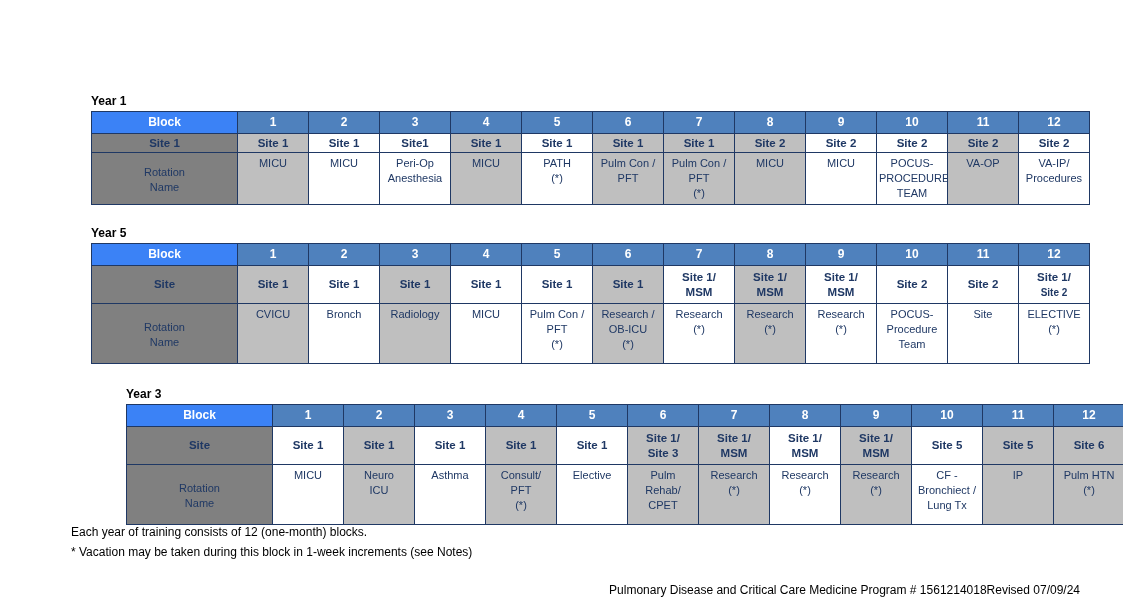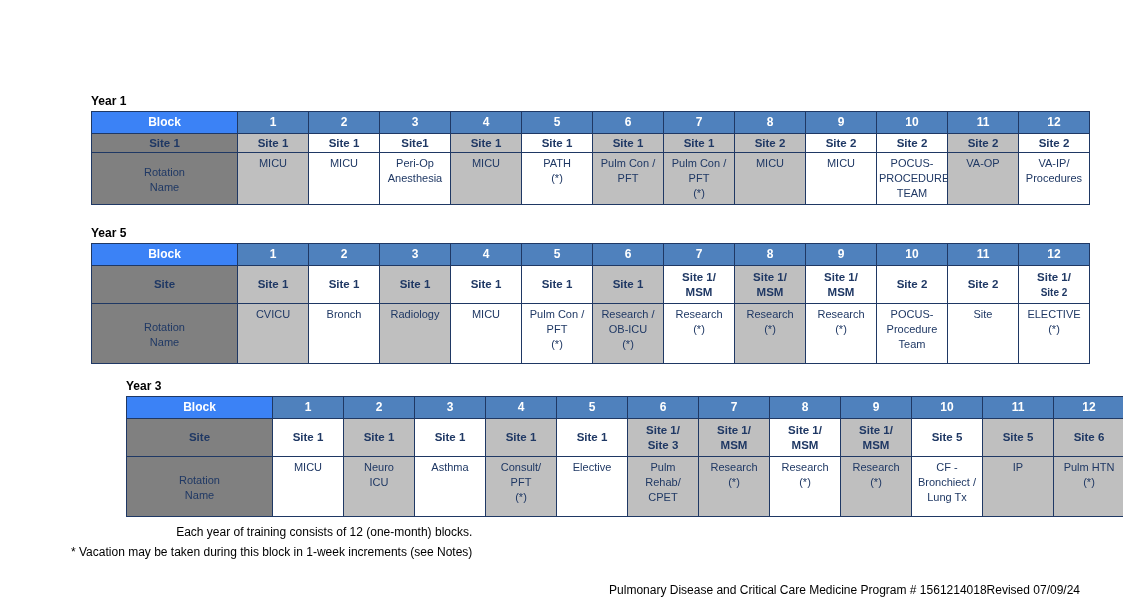--- a/index.html
+++ b/index.html
@@ -38,21 +38,21 @@
 
   
   .sheet {
     position: absolute;
     left: 71px;
     width: 906px;
     margin-left: 20px;
   }
   #year1-section { top: 94px; }
   #year2-section { top: 226px; }
-  #year3-section { top: 379px; padding-left: 35px; }
+  #year3-section { top: 387px; padding-left: 35px; }
 
   .year-label {
     font-size: 12px;
     font-weight: bold;
     color: #000;
     margin-bottom: 3px;
     line-height: 14px;
   }
 
   table.schedule {
@@ -119,21 +119,21 @@
 
   
   .notes {
     position: absolute;
     left: 71px;
     top: 522px;
     font-size: 12px;
     color: #000;
     line-height: 20px;
   }
-  .notes div { white-space: nowrap; text-align: right; }
+  .notes div { white-space: nowrap; }
 
   
   .footer {
     position: absolute;
     left: 71px;
     right: 43px;
     top: 583px;
     display: flex;
     justify-content: flex-end;
     font-size: 12px;

